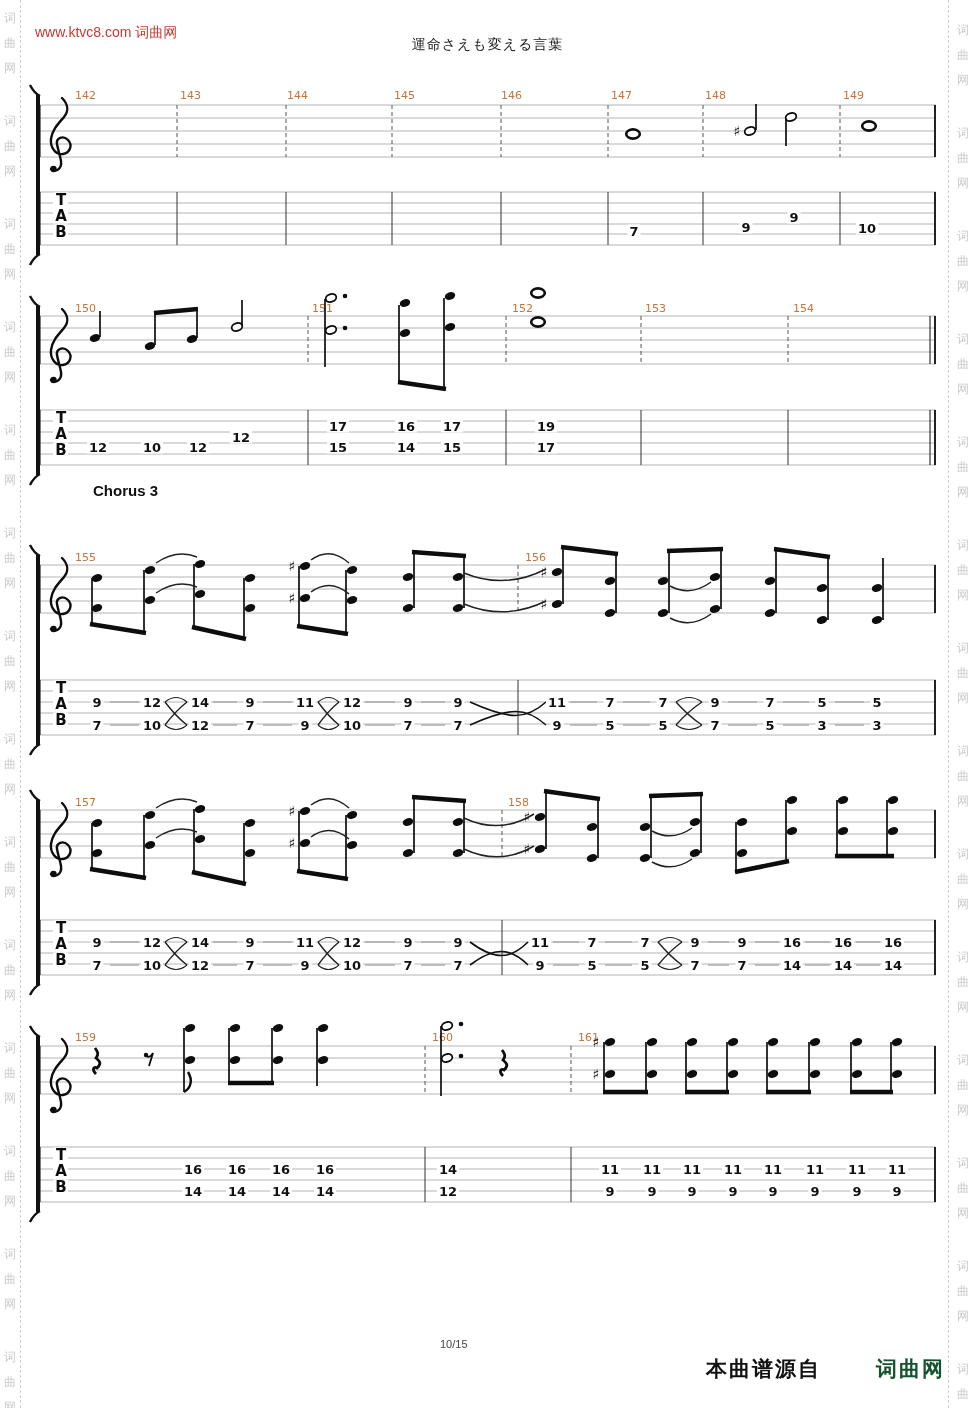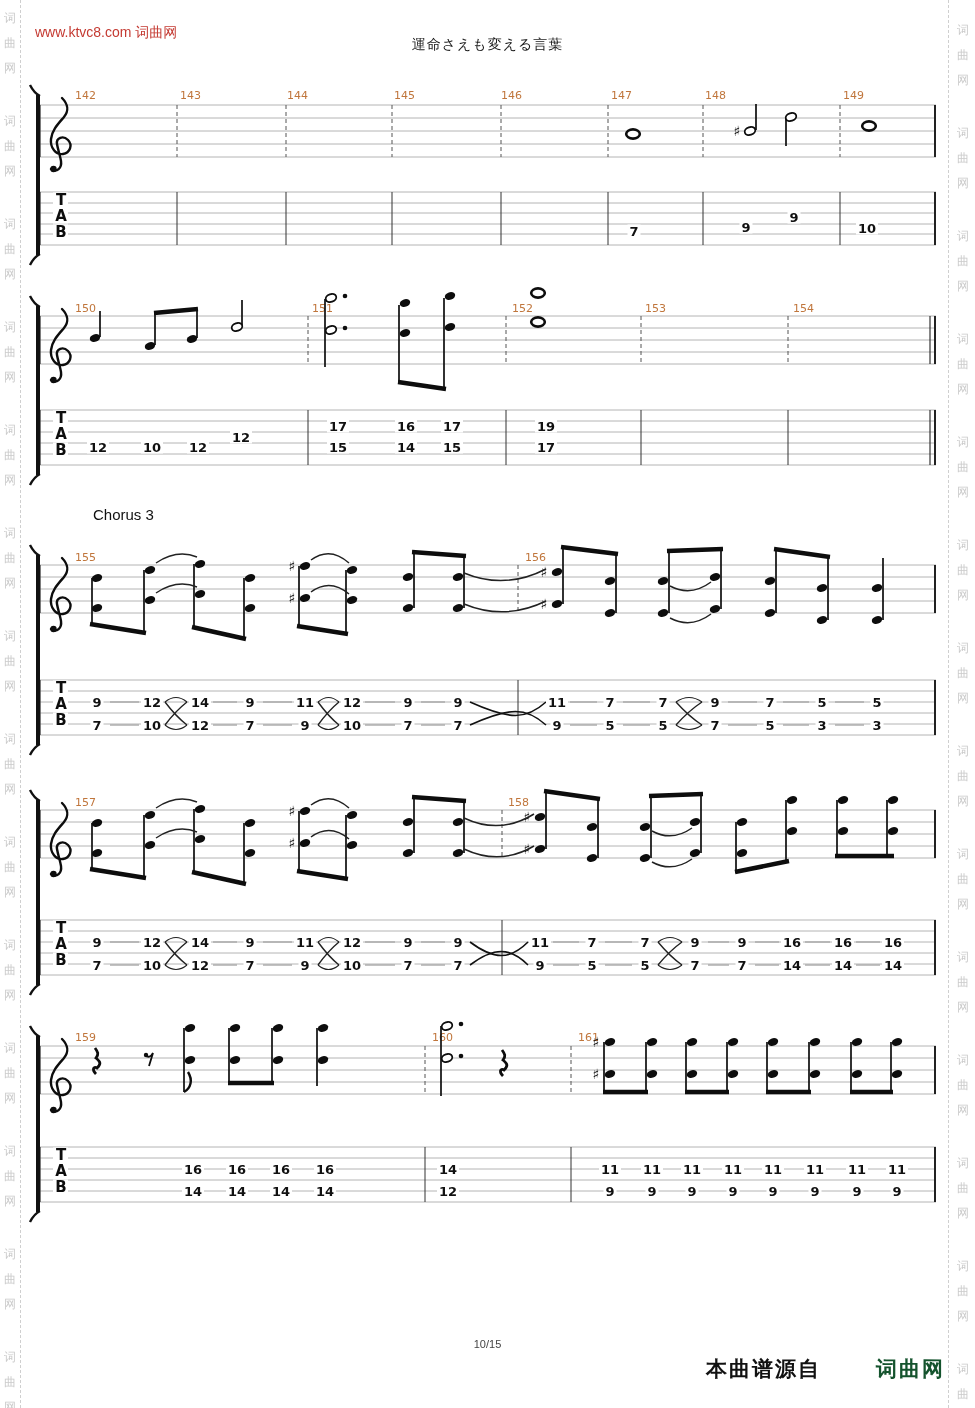--- a/index.html
+++ b/index.html
@@ -3,22 +3,22 @@
 <meta charset="utf-8">
 <style>
   html,body{margin:0;padding:0;background:#ffffff;}
   .page{position:relative;width:975px;height:1408px;background:#ffffff;overflow:hidden;
         font-family:"Liberation Sans","DejaVu Sans",sans-serif;}
   #score-svg{position:absolute;left:0;top:0;}
   #score-svg text{font-family:"DejaVu Sans","Liberation Sans",sans-serif;}
   .hdr-left{position:absolute;left:35px;top:24px;font-size:14px;color:#c43a32;
             font-family:Liberation Sans, sans-serif;text-decoration:none;}
   .title{position:absolute;left:0;right:0;top:36px;text-align:center;font-size:14px;color:#1a1a1a;letter-spacing:1px;}
-  .chorus{position:absolute;left:93px;top:506px;font-size:15px;font-weight:normal;color:#101010;}
-  .pageno{position:absolute;left:440px;top:1338px;width:95px;text-align:center;font-size:11px;color:#444;}
+  .chorus{position:absolute;left:93px;top:482px;font-size:15px;font-weight:bold;color:#101010;}
+  .pageno{position:absolute;left:440px;top:1338px;width:95px;font-size:11px;color:#444;}
   .src{position:absolute;top:1355px;font-size:21px;font-weight:bold;letter-spacing:2px;}
   .src-label{left:706px;color:#111;}
   .src-site{left:876px;color:#14532d;text-decoration:none;}
   .vline{position:absolute;top:0;bottom:0;width:0;border-left:1px dashed #cfcfcf;}
   .vl-left{left:20px;}
   .vl-right{left:948px;}
   .wm-col{position:absolute;top:0;bottom:0;width:16px;overflow:hidden;color:#cbcbcb;
           font-size:12px;text-align:center;}
   .wm-left{left:2px;padding-top:6px;}
   .wm-right{left:955px;padding-top:18px;}

